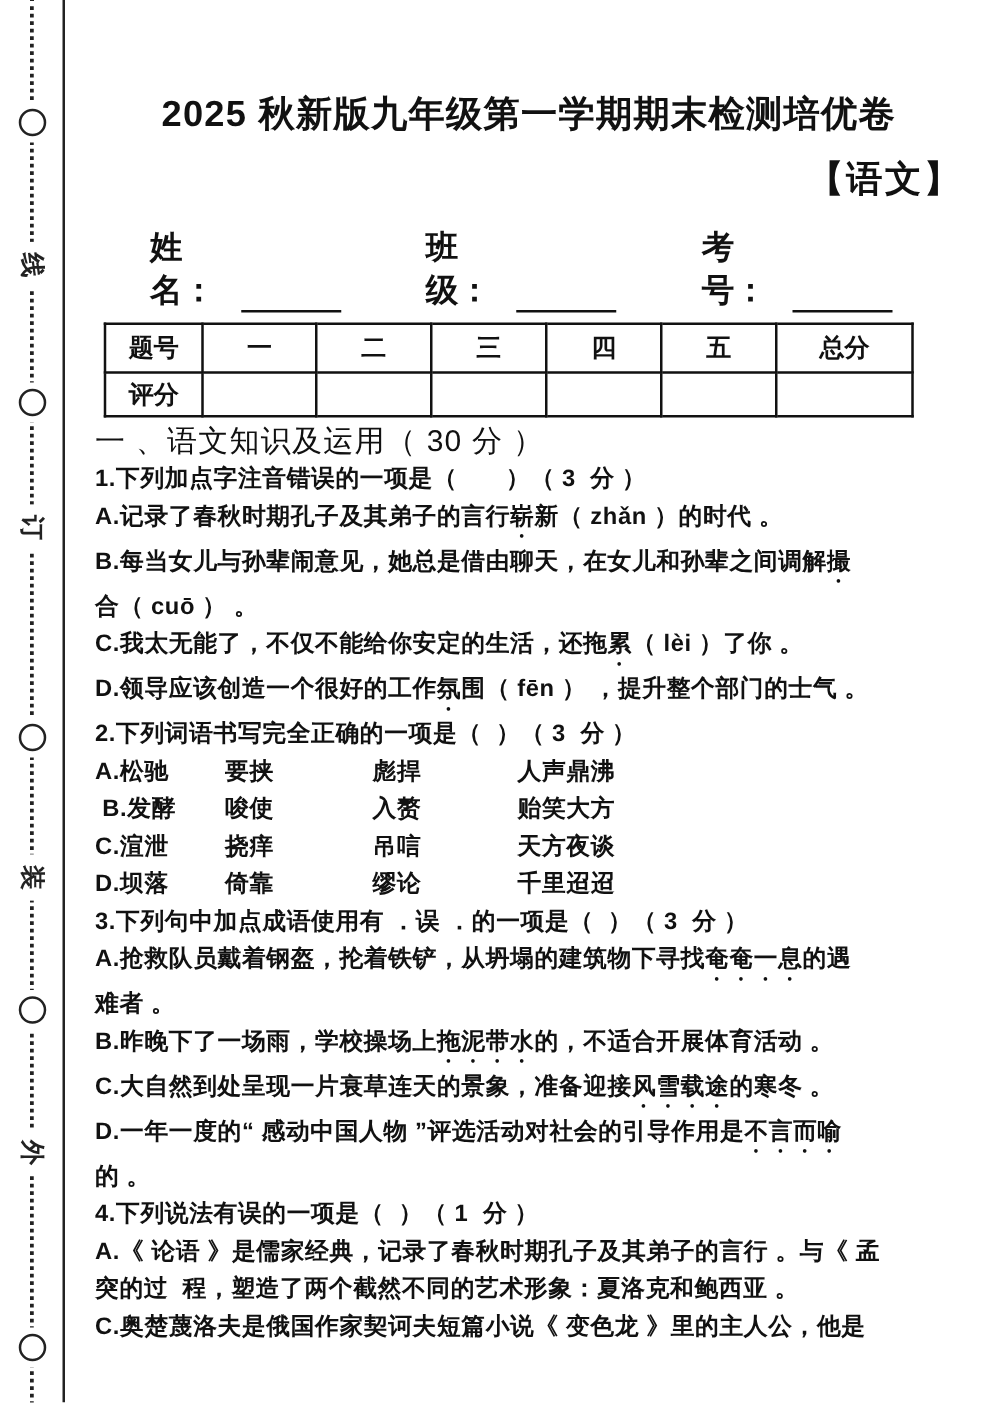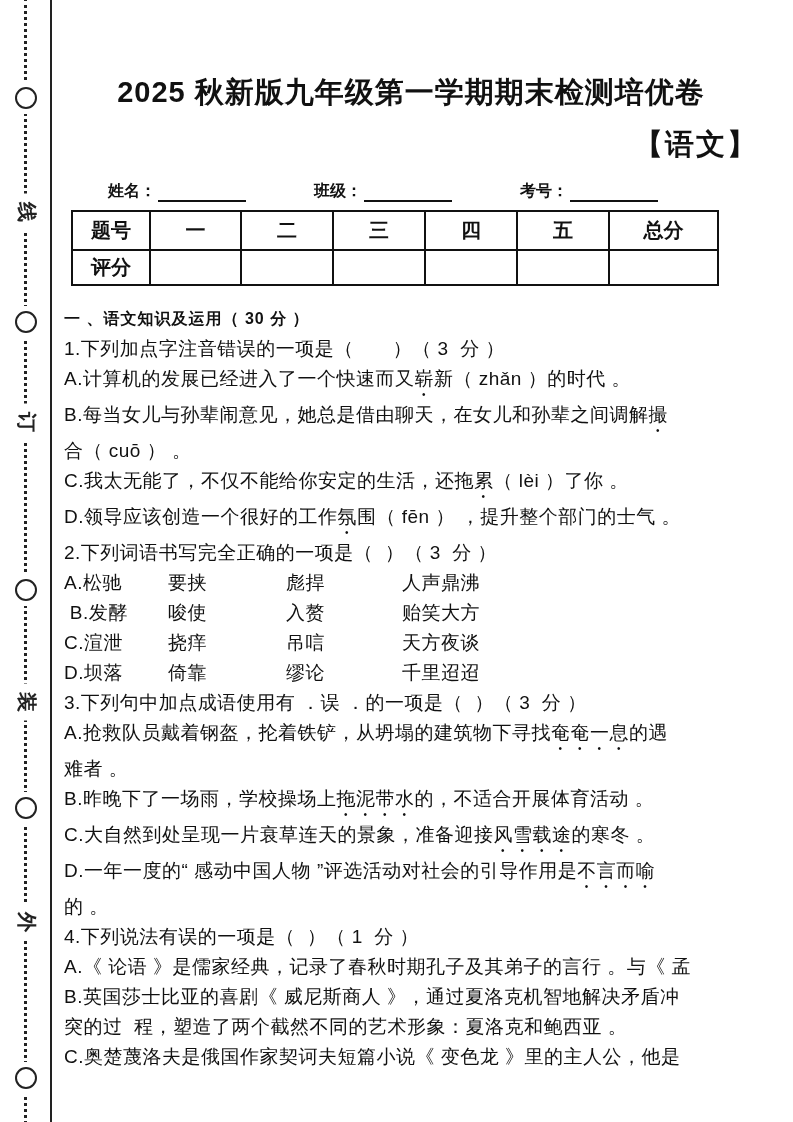--- a/index.html
+++ b/index.html
@@ -22,53 +22,53 @@
   }
   .margin-circle{
     width:22px;height:22px;border:2px solid #222;border-radius:50%;
     box-sizing:border-box;margin:0 auto;background:#fff;
   }
   .margin-char{
     display:inline-block;font-size:20px;font-weight:600;color:#222;
     transform:rotate(90deg);
   }
   
-  .content{position:absolute;left:64px;top:72px;width:694px;}
+  .content{position:absolute;left:76px;top:72px;width:694px;}
   .title{
     font-size:29px;line-height:40px;font-weight:900;text-align:center;
     letter-spacing:1px;margin:0;
   }
   .subtitle{
     font-size:29px;line-height:40px;font-weight:900;text-align:right;
     margin:12px 0 0 0;letter-spacing:2px;
   }
   .fields{
-    display:flex;margin:16px 0 8px 44px;font-size:16px;font-weight:800;gap:12px;
+    display:flex;margin:16px 0 8px 44px;font-size:26px;font-weight:800;gap:12px;
   }
   .field{display:flex;align-items:flex-end;margin-right:56px;}
   .blank{
     display:inline-block;width:88px;height:20px;
     border-bottom:2px solid #111;margin-left:2px;
   }
   
   table.score{
     border-collapse:collapse;table-layout:fixed;width:646px;margin:4px 0 0 7px;
   }
   table.score td,table.score th{
     border:2px solid #111;text-align:center;font-size:20px;font-weight:800;
     padding:0;height:37px;background:#fff;
   }
   table.score tr.score-row td{height:33px;}
   
   .section-heading{
-    font-size:16px;font-weight:700;line-height:26px;margin:20px 0 2px 0;
+    font-size:24px;font-weight:400;line-height:26px;margin:7px 0 2px 0;
     letter-spacing:1px;
   }
   .line{
-    font-size:19px;line-height:30px;font-weight:400;white-space:pre-wrap;
+    font-size:19px;line-height:30px;font-weight:700;white-space:pre-wrap;
     letter-spacing:0.5px;
   }
   .line.cols{display:flex;}
   .line .col{white-space:pre;}
   .line .c0{width:104px;}
   .line .c1{width:118px;}
   .line .c2{width:116px;}
   .em{
     -webkit-text-emphasis:filled dot #111;
     -webkit-text-emphasis-position:under;
@@ -151,36 +151,35 @@
           <td></td>
           <td></td>
         </tr>
       </tbody>
   </table>
 
   <div class="section-heading">一 、语文知识及运用（ 30  分 ）</div>
 
   <div id="question-body">
       <div class="line"><span>1.下列加点字注音错误的一项是（　　）（ 3  分 ）</span></div>
-      <div class="line"><span>A.计算机的发展已经进入了一个快速而又</span><span class="em">崭</span><span>新（ zhǎn ）的时代 。</span></div>
+      <div class="line"><span>A.记录了春秋时期孔子及其弟子的言行</span><span class="em">崭</span><span>新（ zhǎn ）的时代 。</span></div>
       <div class="line"><span>B.每当女儿与孙辈闹意见，她总是借由聊天，在女儿和孙辈之间调解</span><span class="em">撮</span></div>
       <div class="line"><span>合（ cuō ） 。</span></div>
       <div class="line"><span>C.我太无能了，不仅不能给你安定的生活，还拖</span><span class="em">累</span><span>（ lèi ）了你 。</span></div>
       <div class="line"><span>D.领导应该创造一个很好的工作</span><span class="em">氛</span><span>围（ fēn ） ，提升整个部门的士气 。</span></div>
       <div class="line"><span>2.下列词语书写完全正确的一项是（  ）（ 3  分 ）</span></div>
       <div class="line cols"><span class="col c0">A.松驰</span><span class="col c1">要挟</span><span class="col c2">彪捍</span><span class="col c3">人声鼎沸</span></div>
       <div class="line cols"><span class="col c0"> B.发酵</span><span class="col c1">唆使</span><span class="col c2">入赘</span><span class="col c3">贻笑大方</span></div>
       <div class="line cols"><span class="col c0">C.渲泄</span><span class="col c1">挠痒</span><span class="col c2">吊唁</span><span class="col c3">天方夜谈</span></div>
       <div class="line cols"><span class="col c0">D.坝落</span><span class="col c1">倚靠</span><span class="col c2">缪论</span><span class="col c3">千里迢迢</span></div>
       <div class="line"><span>3.下列句中加点成语使用有 ．误 ．的一项是（  ）（ 3  分 ）</span></div>
       <div class="line"><span>A.抢救队员戴着钢盔，抡着铁铲，从坍塌的建筑物下寻找</span><span class="em">奄奄一息</span><span>的遇</span></div>
       <div class="line"><span>难者 。</span></div>
       <div class="line"><span>B.昨晚下了一场雨，学校操场上</span><span class="em">拖泥带水</span><span>的，不适合开展体育活动 。</span></div>
       <div class="line"><span>C.大自然到处呈现一片衰草连天的景象，准备迎接</span><span class="em">风雪载途</span><span>的寒冬 。</span></div>
       <div class="line"><span>D.一年一度的“ 感动中国人物 ”评选活动对社会的引导作用是</span><span class="em">不言而喻</span></div>
       <div class="line"><span>的 。</span></div>
       <div class="line"><span>4.下列说法有误的一项是（  ）（ 1  分 ）</span></div>
       <div class="line"><span>A.《 论语 》是儒家经典，记录了春秋时期孔子及其弟子的言行 。与《 孟</span></div>
-      <div class="line"><span>B.英国莎士比亚的喜剧《 威尼斯商人 》，通过夏洛克机智地解决矛盾冲</span></div>
       <div class="line"><span>突的过  程，塑造了两个截然不同的艺术形象：夏洛克和鲍西亚 。</span></div>
       <div class="line"><span>C.奥楚蔑洛夫是俄国作家契诃夫短篇小说《 变色龙 》里的主人公，他是</span></div>
     </div>
 </div>
 
 </body></html>

